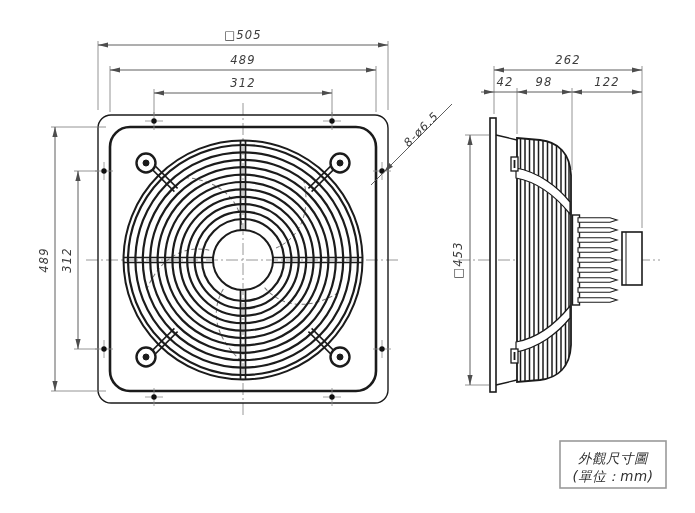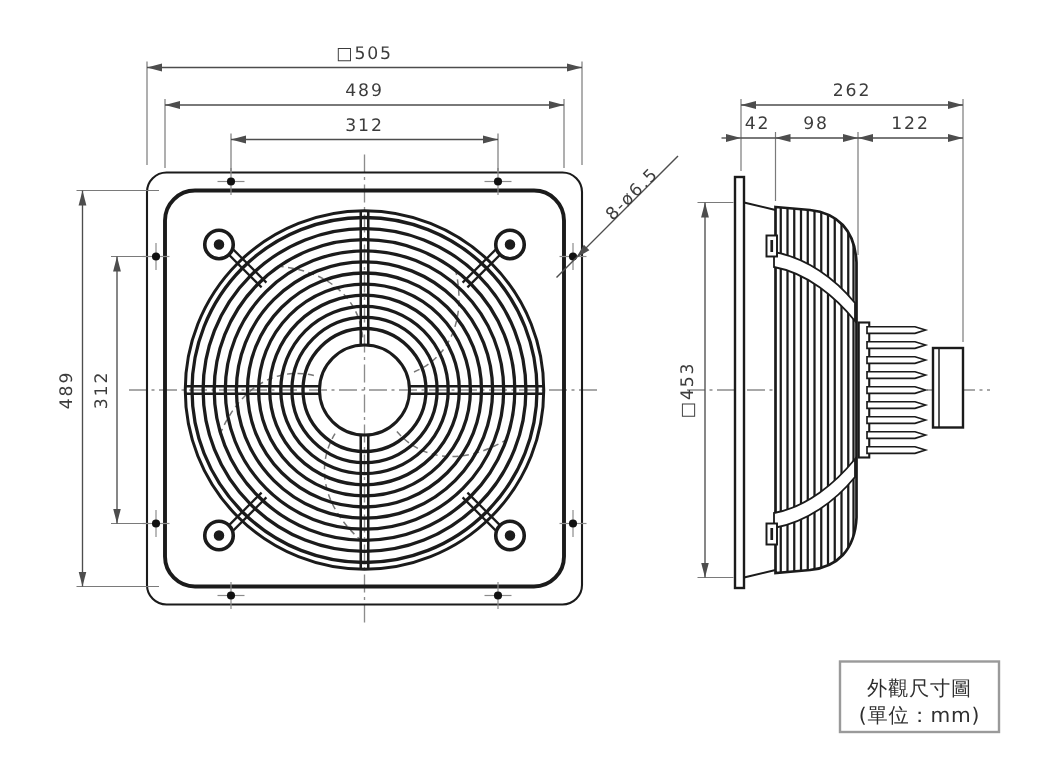--- a/index.html
+++ b/index.html
@@ -1,18 +1,18 @@
 <!DOCTYPE html>
 <html><head>
 <meta charset="utf-8">
 <style>
   html,body{margin:0;padding:0;background:#ffffff;}
   .canvas{
     position:relative;width:695px;height:513px;background:#ffffff;
-    font-family:"DejaVu Sans","Liberation Sans",sans-serif;overflow:hidden;
+    font-family:"DejaVu Sans","Liberation Sans",sans-serif;overflow:hidden;font-style:italic;
   }
   svg{display:block;}
   .obj{stroke:#1b1b1b;fill:none;}
   .objfill{stroke:#1b1b1b;fill:#ffffff;}
   .dimline{stroke:#4d4d4d;stroke-width:0.9;fill:none;}
   .extline{stroke:#7a7a7a;stroke-width:0.8;fill:none;}
   .cline{stroke:#8c8c8c;stroke-width:0.9;fill:none;stroke-dasharray:12 3 2 3;}
   .tick{stroke:#8c8c8c;stroke-width:0.8;}
   .blade{stroke:#555;stroke-width:1;fill:none;stroke-dasharray:4 3;opacity:0.8;}
   .dimtext{fill:#3c3c3c;font-size:11.5px;letter-spacing:1.2px;}

